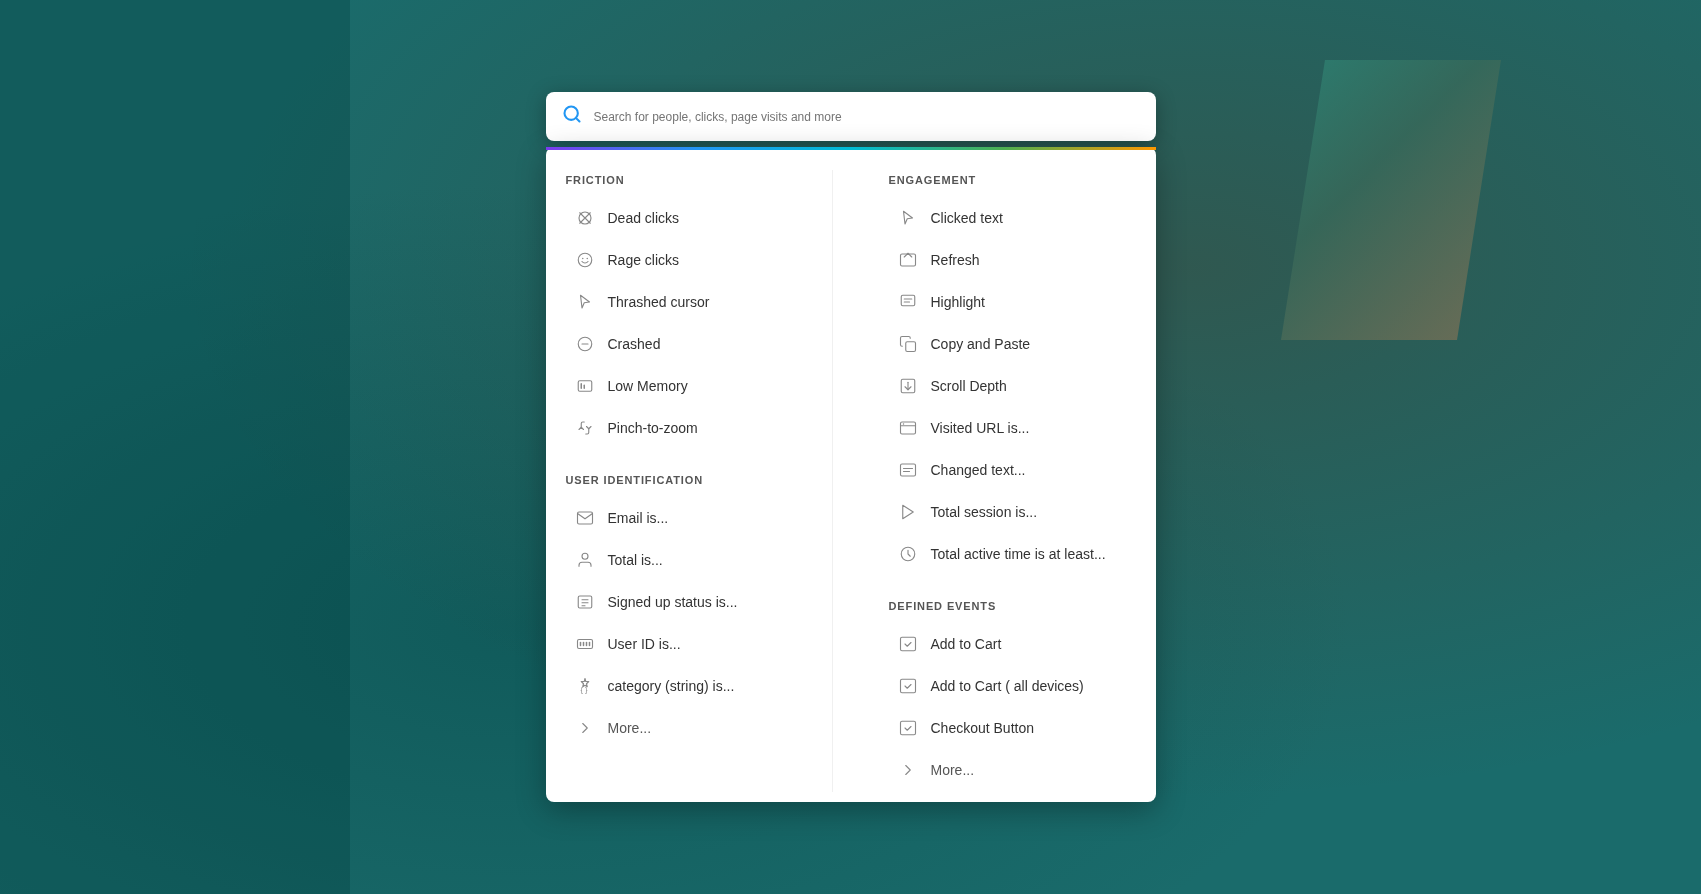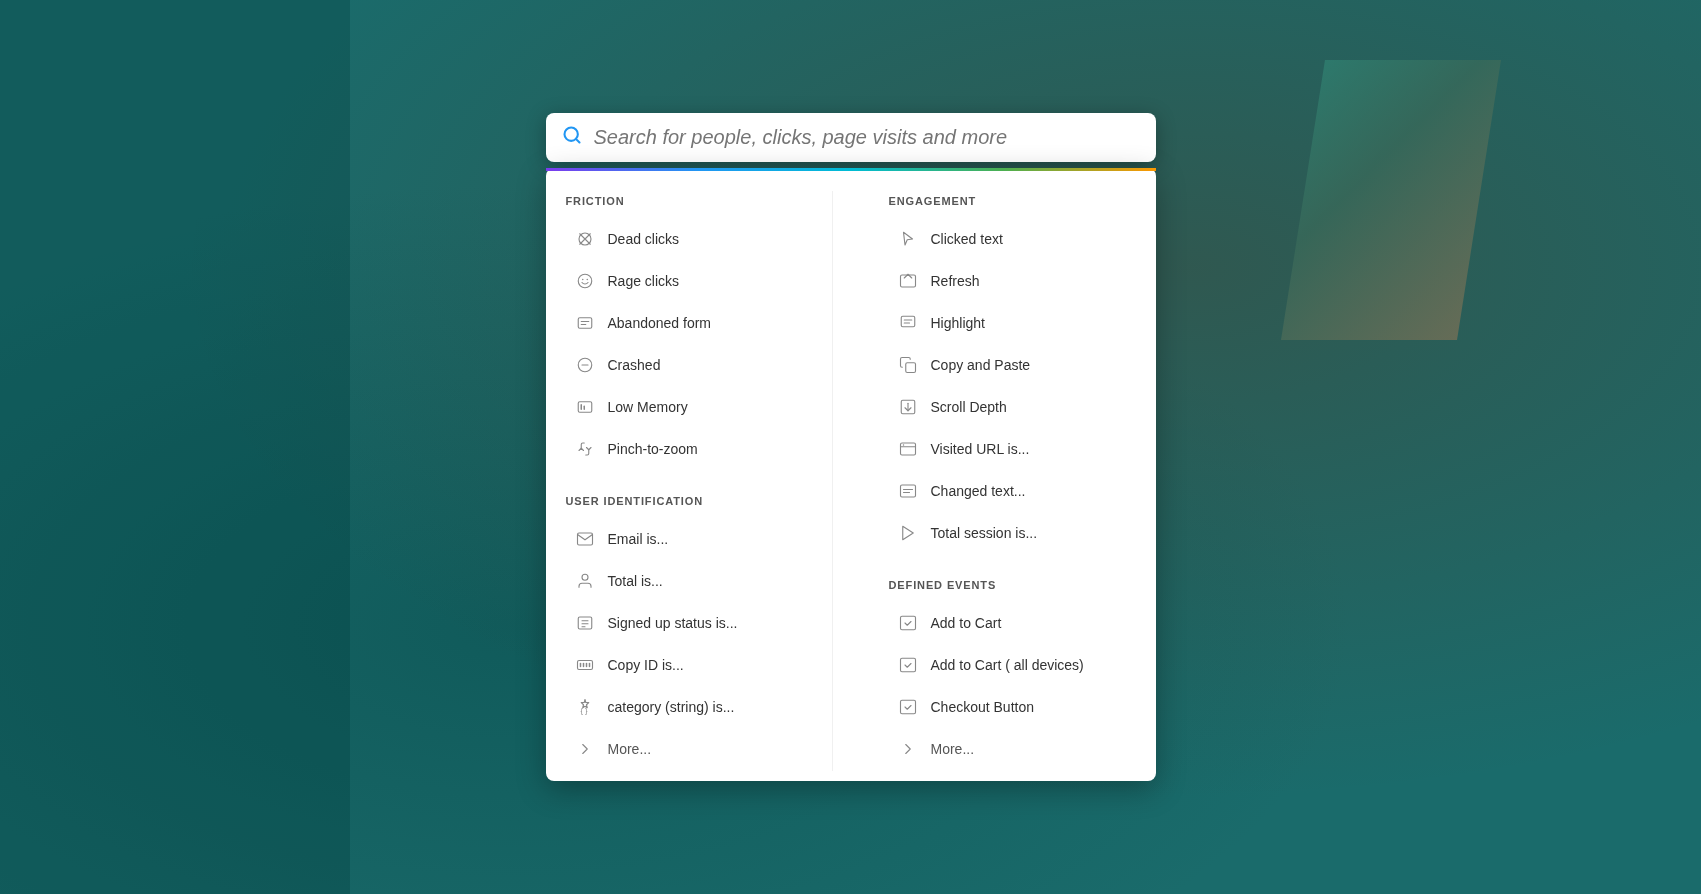--- a/index.html
+++ b/index.html
@@ -67,25 +67,24 @@
 
     .search-icon {
       color: #2196f3;
       font-size: 20px;
       flex-shrink: 0;
     }
 
     .search-input {
       border: none;
       outline: none;
-      font-size: 20px;
+      font-size: 12px;
       color: #0c4a6e;
       width: 100%;
       background: transparent;
-      font-style: italic;
     }
 
     .dropdown {
       width: 100%;
       background: white;
       border-radius: 8px;
       border-top: 3px solid transparent;
       border-image: linear-gradient(90deg, #7c3aed, #2196f3, #00bcd4, #4caf50, #ff9800) 1;
       border-image-slice: 1;
       box-shadow: 0 8px 30px rgba(0,0,0,0.3);
@@ -194,31 +193,29 @@
           <svg viewBox="0 0 24 24">
               <circle cx="12" cy="12" r="9"></circle>
               <path d="M8 14s1.5 2 4 2 4-2 4-2" stroke-linecap="round"></path>
               <line x1="9" y1="10" x2="9" y2="10" stroke-width="2" stroke-linecap="round"></line>
               <line x1="15" y1="10" x2="15" y2="10" stroke-width="2" stroke-linecap="round"></line>
             </svg>
         </span>
         <span class="menu-label">Rage clicks</span>
       </div>
 
-
-      <div class="menu-item">
-        <span class="menu-icon">
-          <svg viewBox="0 0 24 24">
-              <rect x="3" y="5" width="18" height="14" rx="2"></rect>
-              <line x1="7" y1="10" x2="17" y2="10" stroke-linecap="round"></line>
-              <line x1="7" y1="14" x2="13" y2="14" stroke-linecap="round"></line>
-            </svg>
-        </span>
-        <span class="menu-label">Abandoned form</span>
-      </div>
+      <div class="menu-item">
+        <span class="menu-icon">
+          <svg viewBox="0 0 24 24">
+              <path d="M6 3l12 9-7 1-3 7z" stroke-linecap="round" stroke-linejoin="round"></path>
+            </svg>
+        </span>
+        <span class="menu-label">Thrashed cursor</span>
+      </div>
+
 
       <div class="menu-item">
         <span class="menu-icon">
           <svg viewBox="0 0 24 24">
               <circle cx="12" cy="12" r="9"></circle>
               <line x1="8" y1="12" x2="16" y2="12" stroke-linecap="round"></line>
             </svg>
         </span>
         <span class="menu-label">Crashed</span>
       </div>
@@ -285,21 +282,21 @@
       <div class="menu-item">
         <span class="menu-icon">
           <svg viewBox="0 0 24 24">
               <rect x="2" y="6" width="20" height="12" rx="2"></rect>
               <line x1="6" y1="10" x2="6" y2="14" stroke-linecap="round" stroke-width="2"></line>
               <line x1="10" y1="10" x2="10" y2="14" stroke-linecap="round" stroke-width="2"></line>
               <line x1="14" y1="10" x2="14" y2="14" stroke-linecap="round" stroke-width="2"></line>
               <line x1="18" y1="10" x2="18" y2="14" stroke-linecap="round" stroke-width="2"></line>
             </svg>
         </span>
-        <span class="menu-label">Copy ID is...</span>
+        <span class="menu-label">User ID is...</span>
       </div>
 
       <div class="menu-item">
         <span class="menu-icon">
           <svg viewBox="0 0 24 24">
               <path d="M12 2l1 4h4l-3 3 1 4-3-2-3 2 1-4-3-3h4z" stroke-linecap="round" stroke-linejoin="round"></path>
               <text x="6" y="20" style="font-size:10px;fill:#888;stroke:none">{ }</text>
             </svg>
         </span>
         <span class="menu-label">category (string) is...</span>
@@ -395,20 +392,29 @@
 
       <div class="menu-item">
         <span class="menu-icon">
           <svg viewBox="0 0 24 24">
               <polygon points="5,3 19,12 5,21" stroke-linecap="round" stroke-linejoin="round"></polygon>
             </svg>
         </span>
         <span class="menu-label">Total session is...</span>
       </div>
 
+      <div class="menu-item">
+        <span class="menu-icon">
+          <svg viewBox="0 0 24 24">
+              <circle cx="12" cy="12" r="9"></circle>
+              <polyline points="12,7 12,12 15,15" stroke-linecap="round" stroke-linejoin="round"></polyline>
+            </svg>
+        </span>
+        <span class="menu-label">Total active time is at least...</span>
+      </div>
 
       <div class="section-gap"></div>
 
       <div class="section-title">DEFINED EVENTS</div>
 
       <div class="menu-item">
         <span class="menu-icon">
           <svg viewBox="0 0 24 24">
               <rect x="2" y="3" width="20" height="18" rx="2"></rect>
               <path d="M8 12l3 3 5-5" stroke-linecap="round" stroke-linejoin="round"></path>

